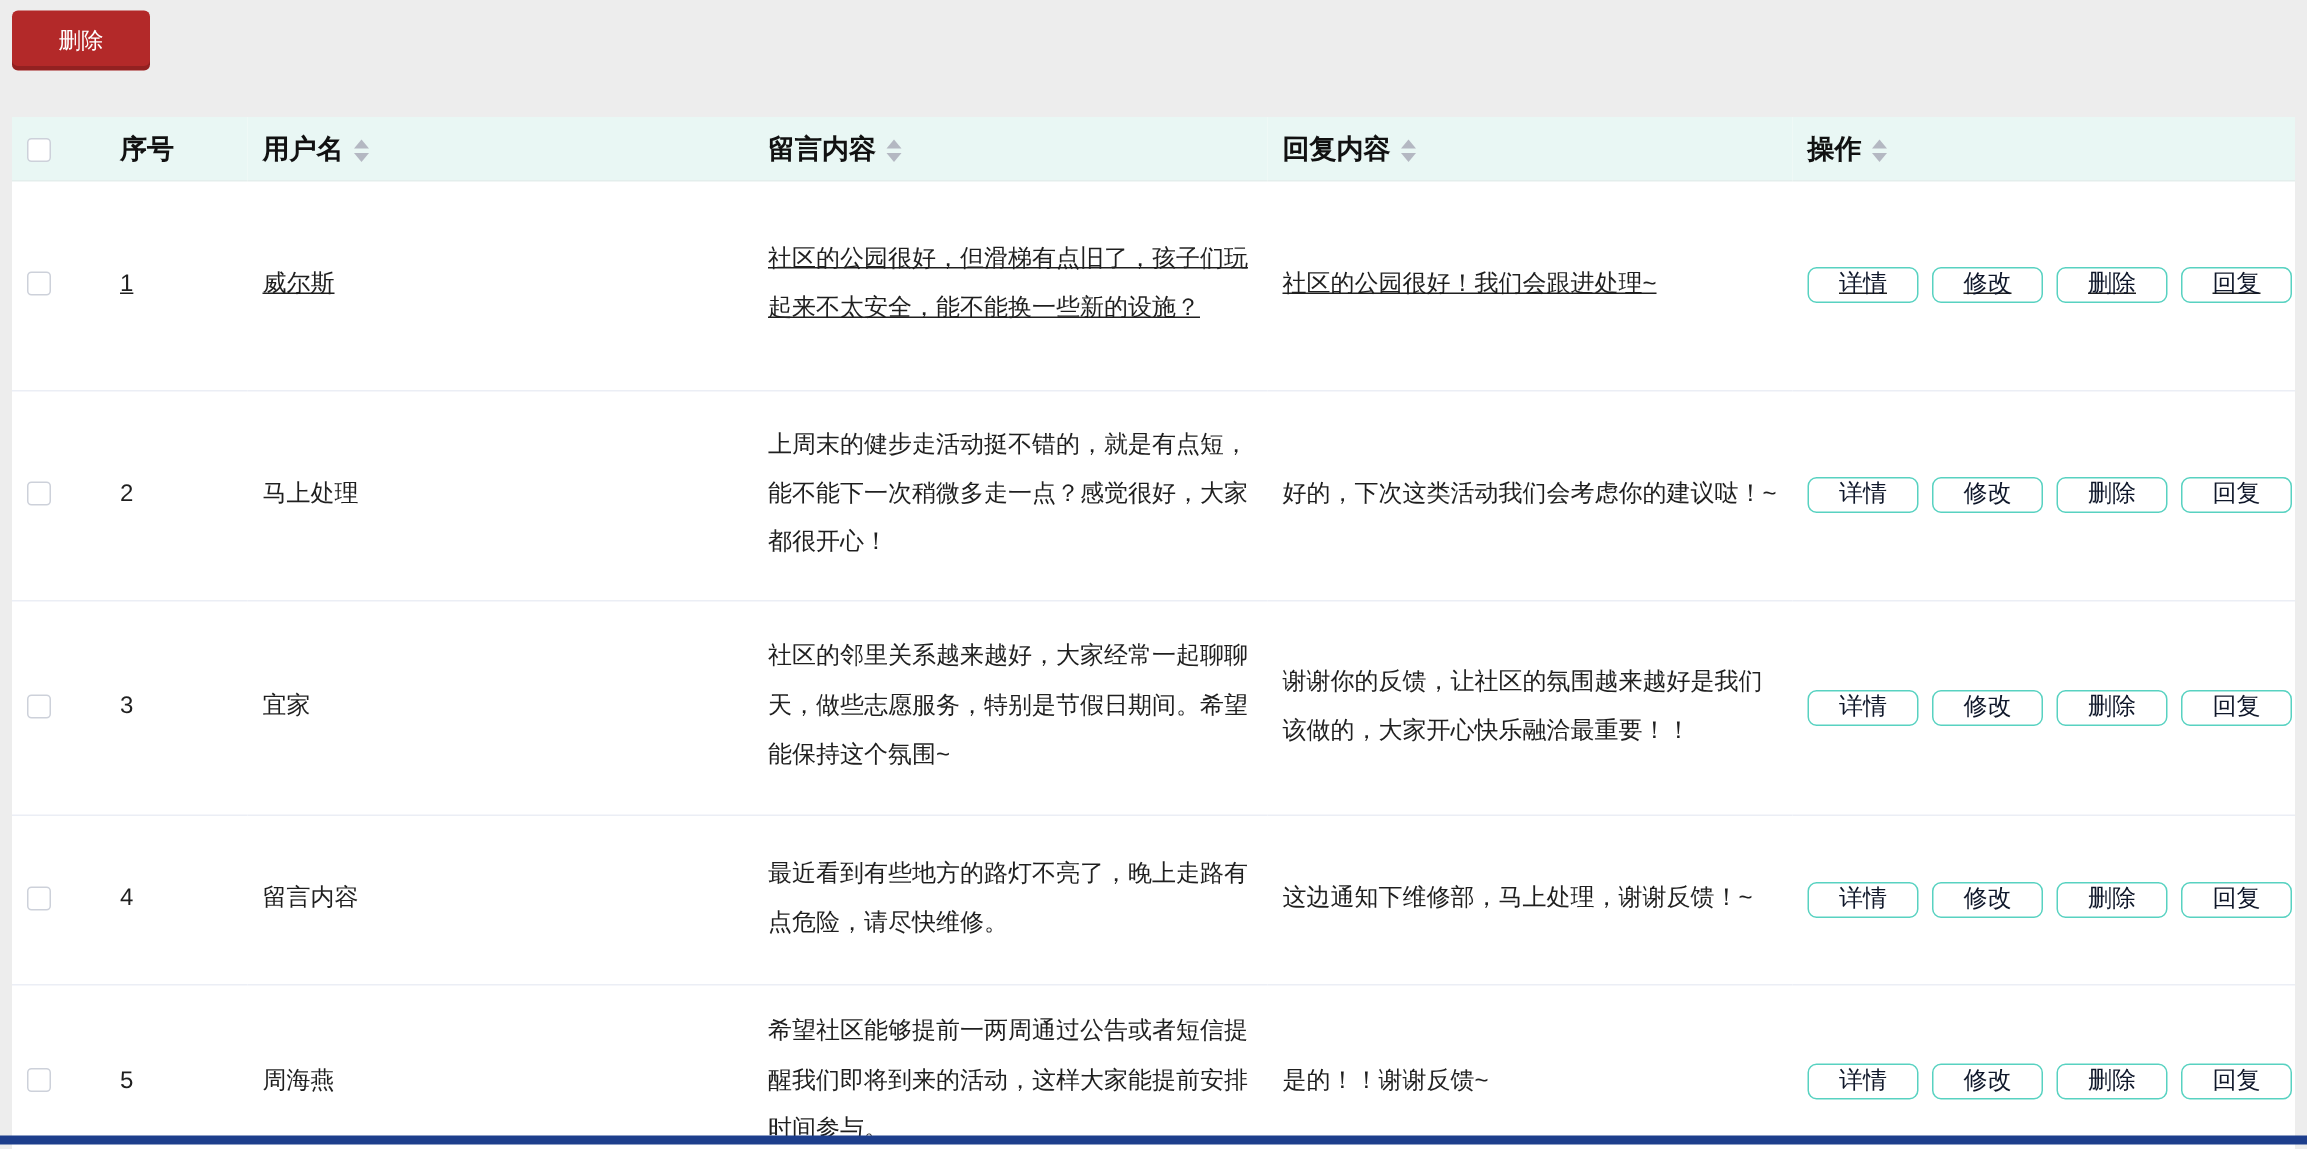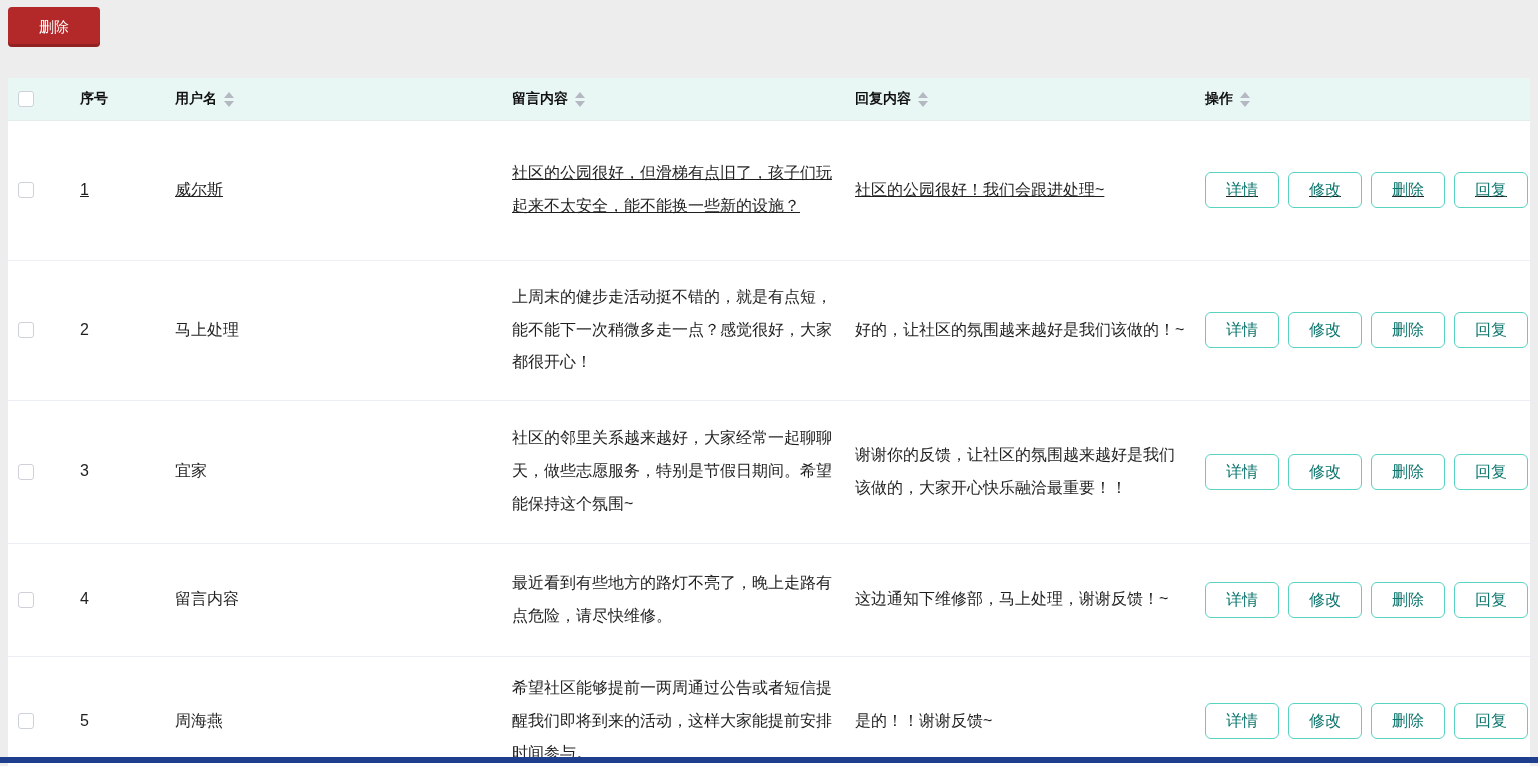--- a/index.html
+++ b/index.html
@@ -31,21 +31,21 @@
     background: #ffffff;
   }
   table {
     width: 100%;
     border-collapse: collapse;
     table-layout: fixed;
   }
   thead th {
     background: #e9f7f4;
     height: 42px;
-    font-size: 14px;
+    font-size: 18px;
     font-weight: bold;
     text-align: left;
     color: #111111;
     border-bottom: 1px solid #e3eeec;
     white-space: nowrap;
   }
   tbody td {
     border-bottom: 1px solid #ebeef5;
     vertical-align: middle;
     font-size: 16px;
@@ -85,26 +85,26 @@
   }
   .caret-down {
     width: 0; height: 0;
     border-left: 5px solid transparent;
     border-right: 5px solid transparent;
     border-top: 6px solid #b4b8c2;
   }
   .row-actions { display: flex; gap: 9px; }
   .action-btn {
     min-width: 74px;
-    height: 36px;
+    height: 24px;
     background: #ffffff;
     border: 1px solid #58d2c1;
     border-radius: 6px;
     font-size: 16px;
-    color: #0f766e;
+    color: #0f172a;
     cursor: pointer;
     font-family: inherit;
     line-height: 1;
     padding: 0 12px;
   }
   .bottom-bar {
     position: absolute;
     left: 0; right: 0;
     bottom: 3px;
     height: 6px;
@@ -175,21 +175,21 @@
               <button class="action-btn">回复</button>
             </div>
           </td>
   </tr>
 
   <tr>
     <td class="pad"><span class="checkbox"></span></td>
     <td class="pad">2</td>
     <td class="pad">马上处理</td>
     <td class="cell-msg">上周末的健步走活动挺不错的，就是有点短，能不能下一次稍微多走一点？感觉很好，大家都很开心！</td>
-    <td class="pad cell-msg">好的，让社区的氛围越来越好是我们该做的！~</td>
+    <td class="pad cell-msg">好的，下次这类活动我们会考虑你的建议哒！~</td>
     <td class="pad">
             <div class="row-actions">
               <button class="action-btn">详情</button>
               <button class="action-btn">修改</button>
               <button class="action-btn">删除</button>
               <button class="action-btn">回复</button>
             </div>
           </td>
   </tr>
 

